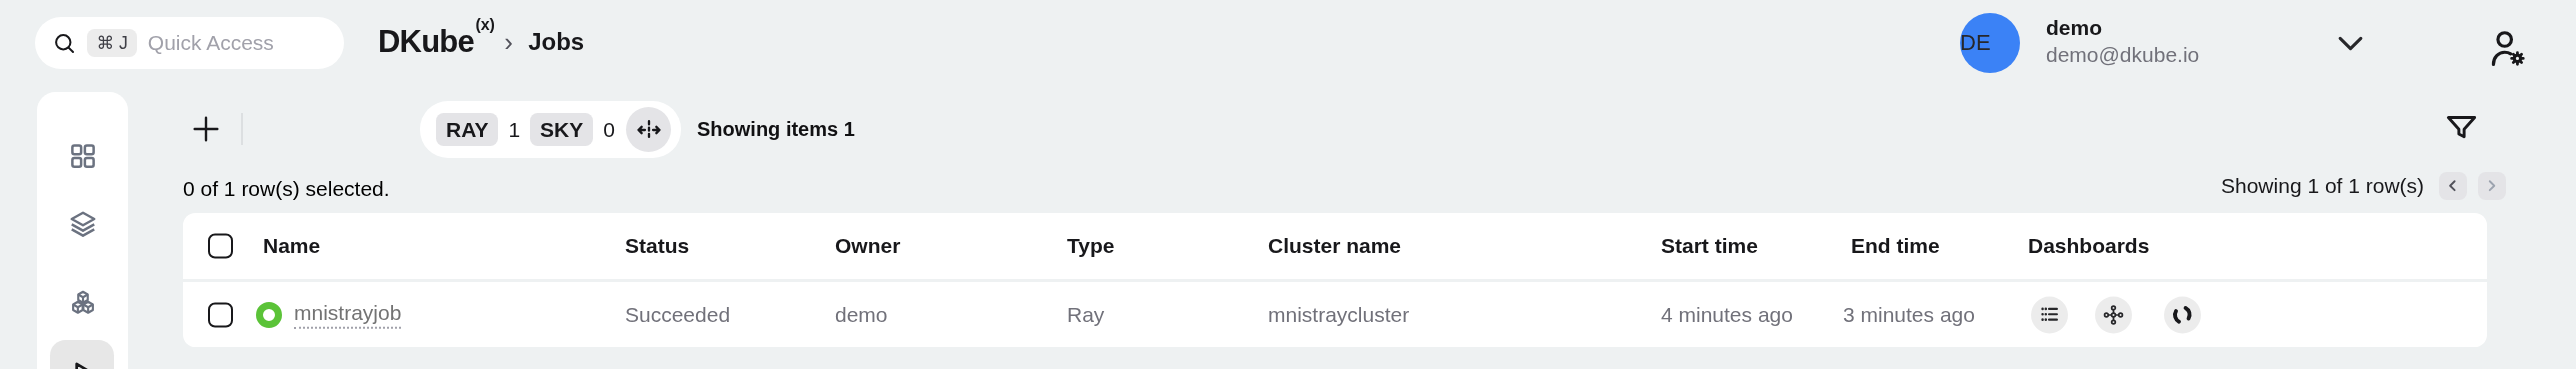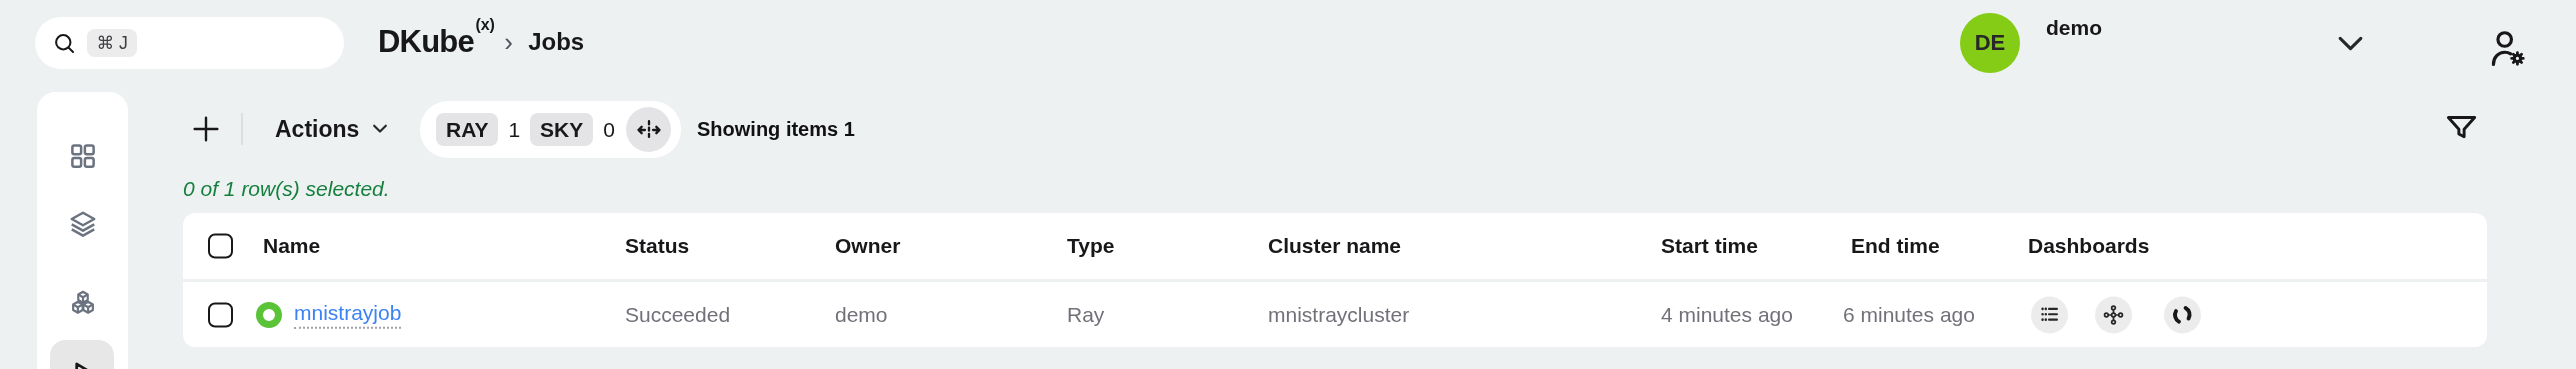--- a/index.html
+++ b/index.html
@@ -13,21 +13,21 @@
   .kbd { background:#ececec; border-radius:7.7px; padding:3.8px 9.2px; font-size:17.7px; color:#3f3f46; white-space:nowrap; }
   .search-input { flex:1; min-width:0; border:none; outline:none; background:transparent; font-family:"Liberation Sans", sans-serif; font-size:21px; color:#18181b; padding-right:15.4px; }
   .search-input::placeholder { color:#a1a1aa; }
 
   .breadcrumb { position:absolute; left:378px; top:0; height:84px; display:flex; align-items:center; }
   .brand { font-size:31px; font-weight:800; letter-spacing:-0.8px; color:#18181b; position:relative; }
   .brand sup { font-size:16px; font-weight:700; letter-spacing:0; position:relative; top:-10.7px; left:1.5px; }
   .crumb-sep { font-size:26px; color:#52525b; margin:0 15.4px 0 10.7px; font-weight:400; }
   .crumb-page { font-size:24px; font-weight:700; color:#18181b; }
 
-  .avatar { position:absolute; left:1960px; top:13px; width:60px; height:60px; border-radius:50%; background:#84cc16; display:flex; align-items:center; justify-content:center; font-size:22px; font-weight:700; color:#27272a; }
+  .avatar { position:absolute; left:1960px; top:13px; width:60px; height:60px; border-radius:50%; background:#3b82f6; display:flex; align-items:center; justify-content:flex-start; font-size:22px; font-weight:400; color:#27272a; }
   .user-info { position:absolute; left:2046px; top:14.6px; display:flex; flex-direction:column; gap:1.5px; }
   .user-name { font-size:21px; font-weight:700; color:#18181b; line-height:26px; }
   .user-email { font-size:21px; font-weight:400; color:#71717a; line-height:26px; }
   .user-chevron { position:absolute; left:2335px; top:32px; width:31px; height:23px; cursor:pointer; }
   .user-gear { position:absolute; left:2485px; top:26px; width:45px; height:45px; cursor:pointer; }
 
   
   .sidebar { position:absolute; left:37px; top:92px; width:91px; height:315px; background:#fff; border-radius:18.4px; }
   .side-icon { position:absolute; left:31px; width:30px; height:30px; cursor:pointer; }
   .side-active { position:absolute; left:13px; top:248px; width:64px; height:64px; background:#e7e7e7; border-radius:15.4px; display:flex; justify-content:center; cursor:pointer; }
@@ -39,34 +39,34 @@
   .actions { position:absolute; left:275px; top:100px; height:58px; display:flex; align-items:center; gap:10.7px; cursor:pointer; }
   .actions-label { font-size:23px; font-weight:600; color:#18181b; }
   .cluster-pill { position:absolute; left:420px; top:101px; width:261px; height:57px; background:#fff; border-radius:28px; display:flex; align-items:center; padding:0 6.1px 0 16px; gap:10px; }
   .pill-badge { background:#e4e4e7; border-radius:7.7px; padding:4.6px 10px; font-size:21px; font-weight:700; color:#18181b; cursor:pointer; }
   .pill-num { font-size:21px; font-weight:500; color:#18181b; }
   .pill-circle { width:45px; height:45px; border-radius:50%; background:#e4e4e7; display:flex; align-items:center; justify-content:center; margin-left:1.5px; cursor:pointer; }
   .showing-items { position:absolute; left:697px; top:100px; height:58px; display:flex; align-items:center; font-size:20px; font-weight:700; color:#111113; }
   .btn-filter { position:absolute; left:2444px; top:111px; width:35px; height:35px; cursor:pointer; }
 
   
-  .selected-text { position:absolute; left:183px; top:177px; font-size:21px; color:#15803d;font-style:italic; }
+  .selected-text { position:absolute; left:183px; top:177px; font-size:21px; color:#000000; }
   .page-group { position:absolute; left:2221px; top:167px; height:38px; display:flex; align-items:center; gap:11.5px; }
   .page-showing { font-size:21px; color:#18181b; margin-right:3.1px; }
   .page-btn { width:28px; height:28px; border-radius:7.7px; background:#e4e4e7; display:flex; align-items:center; justify-content:center; cursor:pointer; border:none; }
 
   
   .thead { position:absolute; left:183px; top:213px; width:2304px; height:66px; background:#fff; border-radius:12.3px 12.3px 0 0; }
   .tbody { position:absolute; left:183px; top:282px; width:2304px; height:65px; background:#fff; border-radius:0 0 12.3px 12.3px; }
   .cell { position:absolute; top:50%; transform:translateY(-50%); white-space:nowrap; }
   .th { font-size:21px; font-weight:600; color:#18181b; }
   .td { font-size:21px; font-weight:400; color:#71717a; }
   .checkbox { position:absolute; left:25px; top:50%; transform:translateY(-50%); width:25px; height:25px; border:2.3px solid #18181b; border-radius:7px; background:#fff; cursor:pointer; }
   .status-ring { position:absolute; left:73px; top:50%; transform:translateY(-50%); width:26px; height:26px; border:7.7px solid #5bc338; border-radius:50%; background:#fff; }
-  .job-link { left:111px; font-size:21px; color:#3b82f6; border-bottom:2.3px dotted #a1a1aa; padding-bottom:2.3px; cursor:pointer; }
+  .job-link { left:111px; font-size:21px; color:#737373; border-bottom:2.3px dotted #a1a1aa; padding-bottom:2.3px; cursor:pointer; }
   .dash-btn { position:absolute; top:50%; transform:translateY(-50%); width:37px; height:37px; border-radius:50%; background:#ececec; display:flex; align-items:center; justify-content:center; cursor:pointer; border:none; }
 
   .c-name   { left:80px; }
   .c-status { left:442px; }
   .c-owner  { left:652px; }
   .c-type   { left:884px; }
   .c-cluster{ left:1085px; }
   .c-start  { left:1478px;text-align:right; }
   .c-end    { left:1662px;margin-left:6px; }
   .c-dash   { left:1845px;text-align:center; }
@@ -75,33 +75,35 @@
 <body>
 
 <div class="app">
 
   <div class="search-box">
     <svg width="24.6" height="24.6" viewBox="0 0 24 24" fill="none" stroke="#18181b" stroke-width="2" stroke-linecap="round">
         <circle cx="11" cy="11" r="7"></circle>
         <path d="M20.5 20.5l-4.3-4.3"></path>
       </svg>
     <span class="kbd">⌘ J</span>
+    <input class="search-input" readonly="" placeholder="Quick Access" style="">
   </div>
 
   <div class="breadcrumb">
     <span class="brand"><span>DKube</span><sup>(x)</sup></span>
     <span class="crumb-sep">›</span>
     <span class="crumb-page">Jobs</span>
   </div>
 
   <div class="avatar">
       <span>DE</span>
     </div>
   <div class="user-info">
     <span class="user-name">demo</span>
+    <span class="user-email">demo@dkube.io</span>
   </div>
   <svg class="user-chevron" viewBox="0 0 24 16" fill="none" stroke="#27272a" stroke-width="2.4" stroke-linecap="round" stroke-linejoin="round">
       <path d="M4 4l8 8 8-8"></path>
     </svg>
   <svg class="user-gear" viewBox="0 0 24 24" fill="none" stroke="#18181b" stroke-width="1.7" stroke-linecap="round">
     <circle cx="10.5" cy="7.2" r="3.6"></circle>
     <path d="M4.5 20.5c0-3.9 2.7-6.5 6-6.5 1.2 0 2.3.3 3.2.9"></path>
     <circle cx="17.3" cy="17.3" r="1.7"></circle>
     <path d="M17.3 14.2v1.1M17.3 19.3v1.1M20.4 17.3h-1.1M15.3 17.3h-1.1M19.5 15.1l-.8.8M15.9 18.7l-.8.8M19.5 19.5l-.8-.8M15.9 15.9l-.8-.8" stroke-width="1.5"></path>
   </svg>
@@ -133,26 +135,20 @@
       <svg width="32" height="32" viewBox="0 0 24 24" fill="none" stroke="#18181b" stroke-width="2" stroke-linejoin="round">
           <path d="M8 5.2v13.6L19.5 12 8 5.2z"></path>
         </svg>
     </div>
   </div>
 
   <svg class="btn-plus" viewBox="0 0 24 24" fill="none" stroke="#18181b" stroke-width="1.7" stroke-linecap="round">
       <path d="M12 4v16M4 12h16"></path>
     </svg>
   <div class="tb-divider"></div>
-  <div class="actions">
-    <span class="actions-label">Actions</span>
-    <svg width="20" height="14" viewBox="0 0 24 16" fill="none" stroke="#27272a" stroke-width="2.6" stroke-linecap="round" stroke-linejoin="round">
-        <path d="M5 4l7 7 7-7"></path>
-      </svg>
-  </div>
 
   <div class="cluster-pill">
     <span class="pill-badge">RAY</span>
     <span class="pill-num">1</span>
     <span class="pill-badge">SKY</span>
     <span class="pill-num">0</span>
     <span class="pill-circle">
       <svg width="28" height="28" viewBox="0 0 24 24" fill="none" stroke="#18181b" stroke-width="2" stroke-linecap="round" stroke-linejoin="round">
           <path d="M8.5 12H3M5.7 9.3L3 12l2.7 2.7"></path>
           <path d="M15.5 12H21M18.3 9.3L21 12l-2.7 2.7"></path>
@@ -161,20 +157,33 @@
     </span>
   </div>
 
   <div class="showing-items">Showing items 1</div>
 
   <svg class="btn-filter" viewBox="0 0 24 24" fill="none" stroke="#18181b" stroke-width="2" stroke-linejoin="round">
       <path d="M3 4.5h18l-7.2 8v5.2l-3.6-1.9v-3.3L3 4.5z"></path>
     </svg>
 
   <div class="selected-text">0 of 1 row(s) selected.</div>
+  <div class="page-group">
+    <span class="page-showing">Showing 1 of 1 row(s)</span>
+    <button class="page-btn">
+      <svg width="15.4" height="15.4" viewBox="0 0 24 24" fill="none" stroke="#52525b" stroke-width="3" stroke-linecap="round" stroke-linejoin="round">
+          <path d="M15 5l-7 7 7 7"></path>
+        </svg>
+    </button>
+    <button class="page-btn">
+      <svg width="15.4" height="15.4" viewBox="0 0 24 24" fill="none" stroke="#9ca3af" stroke-width="3" stroke-linecap="round" stroke-linejoin="round">
+          <path d="M9 5l7 7-7 7"></path>
+        </svg>
+    </button>
+  </div>
 
   <div class="thead">
     <div class="checkbox"></div>
     <span class="cell th c-name">Name</span>
     <span class="cell th c-status">Status</span>
     <span class="cell th c-owner">Owner</span>
     <span class="cell th c-type">Type</span>
     <span class="cell th c-cluster">Cluster name</span>
     <span class="cell th c-start">Start time</span>
     <span class="cell th c-end">End time</span>
@@ -183,21 +192,21 @@
 
   <div class="tbody">
     <div class="checkbox"></div>
     <div class="status-ring"></div>
     <span class="cell job-link">mnistrayjob</span>
     <span class="cell td c-status">Succeeded</span>
     <span class="cell td c-owner">demo</span>
     <span class="cell td c-type">Ray</span>
     <span class="cell td c-cluster">mnistraycluster</span>
     <span class="cell td c-start">4 minutes ago</span>
-    <span class="cell td" style="left:1660px">6 minutes ago</span>
+    <span class="cell td" style="left:1660px">3 minutes ago</span>
 
     <button class="dash-btn" style="left:1848px">
       <svg width="21.5" height="21.5" viewBox="0 0 24 24" fill="none" stroke="#27272a" stroke-width="2.4" stroke-linecap="round">
           <path d="M4 6h.01M7.6 6h.01M4 12h.01M7.6 12h.01M4 18h.01M7.6 18h.01" stroke-width="2.8"></path>
           <path d="M11.2 6H20M11.2 12H20M11.2 18H20"></path>
         </svg>
     </button>
     <button class="dash-btn" style="left:1912px">
       <svg width="23" height="23" viewBox="0 0 24 24" fill="none" stroke="#27272a" stroke-width="1.8">
           <circle cx="12" cy="12" r="2"></circle>

